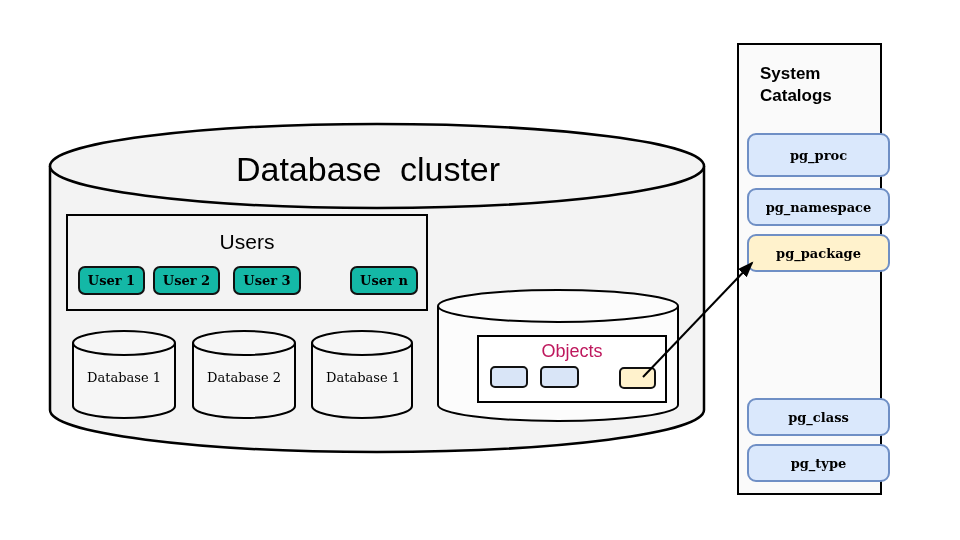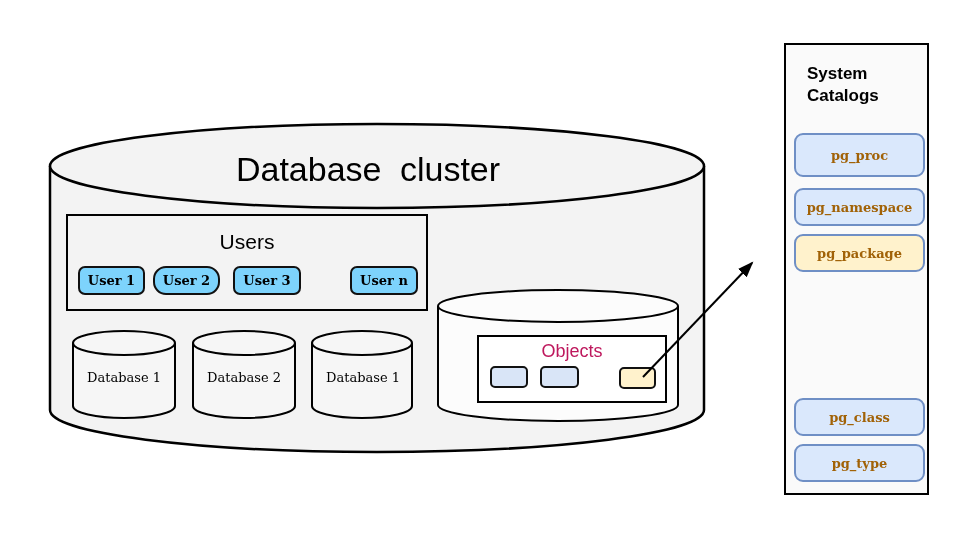--- a/index.html
+++ b/index.html
@@ -20,24 +20,24 @@
     border:2.5px solid #000; box-sizing:border-box; background:transparent;
   }
   .users-title {
     margin-top:14px; text-align:center; font-size:21px; color:#000;
   }
 
   .btn {
     position:absolute; box-sizing:border-box;
     display:flex; align-items:center; justify-content:center;
     font-family:"DejaVu Serif", serif; font-weight:bold; font-size:13px; color:#000;
-    background:#7dd3fc; border:2px solid #111; border-radius:7px;
+    background:#14b8a6; border:2px solid #111; border-radius:7px;
   }
   .u1 { left:78px;  top:266px; width:67px; height:29px; }
-  .u2 { left:153px; top:266px; width:67px; height:29px;border-radius:13px; }
+  .u2 { left:153px; top:266px; width:67px; height:29px; }
   .u3 { left:233px; top:266px; width:68px; height:29px; }
   .un { left:350px; top:266px; width:68px; height:29px; }
 
   .db-label {
     position:absolute; width:102px; top:370px; text-align:center;
     font-family:"DejaVu Serif", serif; font-weight:normal; font-size:13px; color:#000;
   }
   .db1 { left:73px; }
   .db2 { left:193px; }
   .db3 { left:312px; }
@@ -51,30 +51,30 @@
   .chip {
     position:absolute; box-sizing:border-box; border:2px solid #111;
     border-radius:5px; background:#d9e5f7;
   }
   .chip1 { left:490px; top:366px; width:38px; height:22px; }
   .chip2 { left:540px; top:366px; width:39px; height:22px; }
   .chip3 { left:619px; top:367px; width:37px; height:22px; background:#fff2cc; }
 
   .panel {
     position:absolute; left:737px; top:43px; width:145px; height:452px;
-    border:2px solid #000; box-sizing:border-box; background:#fafafa;margin-left:47px;
+    border:2px solid #000; box-sizing:border-box; background:#fafafa;
   }
   .panel-title {
     margin:18px 0 0 21px; width:95px;
     font-size:17px; font-weight:bold; line-height:1.3; color:#000;
   }
   .catalog-btn {
-    position:absolute; left:8px; width:131px; box-sizing:border-box;
+    position:absolute; left:8px; width:143px; box-sizing:border-box;
     display:flex; align-items:center; justify-content:center;
-    font-family:"DejaVu Serif", serif; font-weight:bold; font-size:13px; color:#a16207;
+    font-family:"DejaVu Serif", serif; font-weight:bold; font-size:13px; color:#000000;
     background:#dae8fc; border:2px solid #6f8fc5; border-radius:9px;
   }
   .cb0 { top:88px;  height:44px; }
   .cb1 { top:143px; height:38px; }
   .cb2 { top:189px; height:38px; background:#fff2cc; }
   .cb3 { top:353px; height:38px; }
   .cb4 { top:399px; height:38px; }
 </style>
 </head>
 <body>

